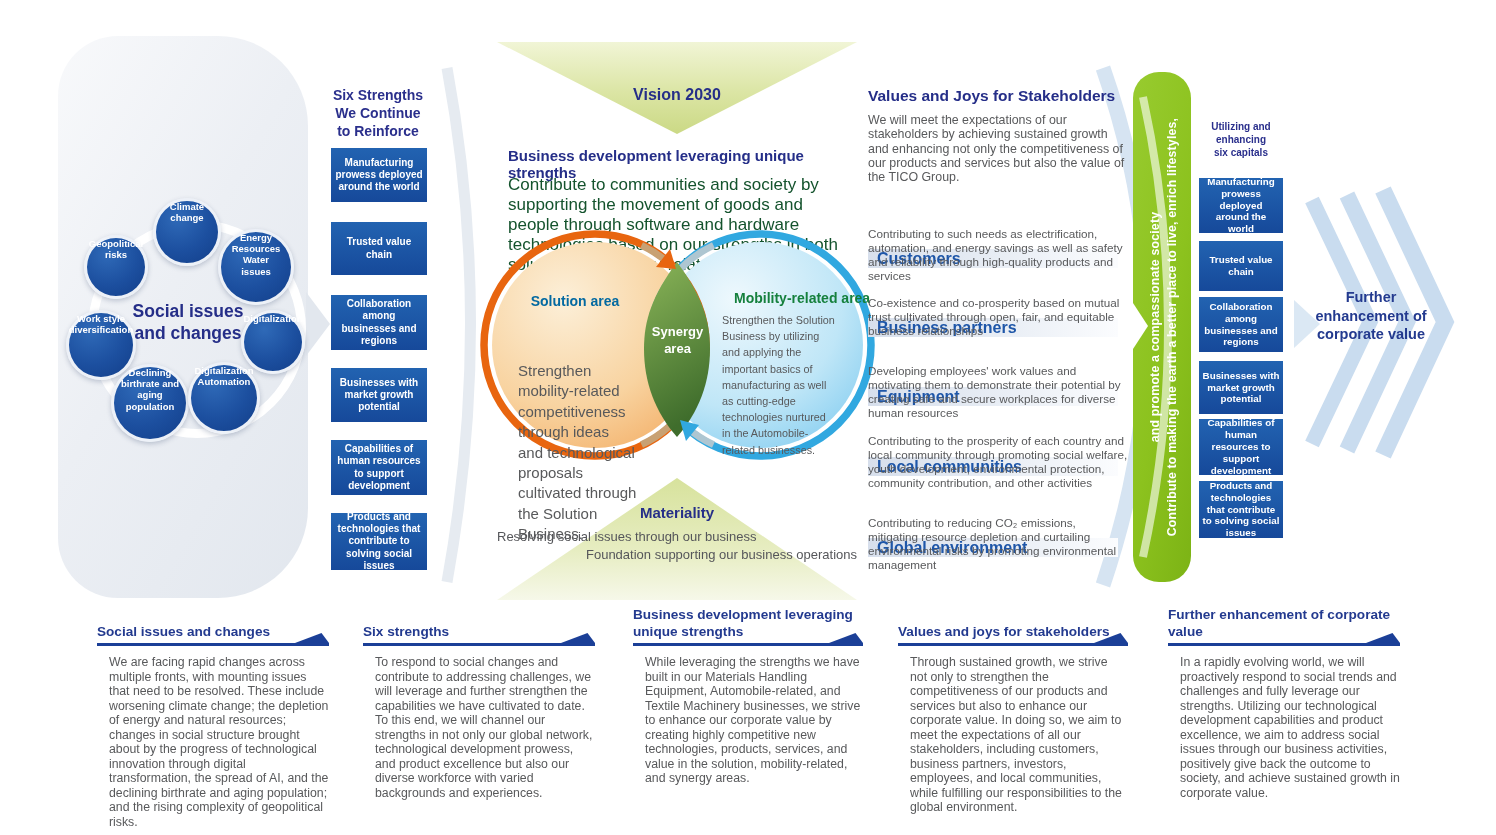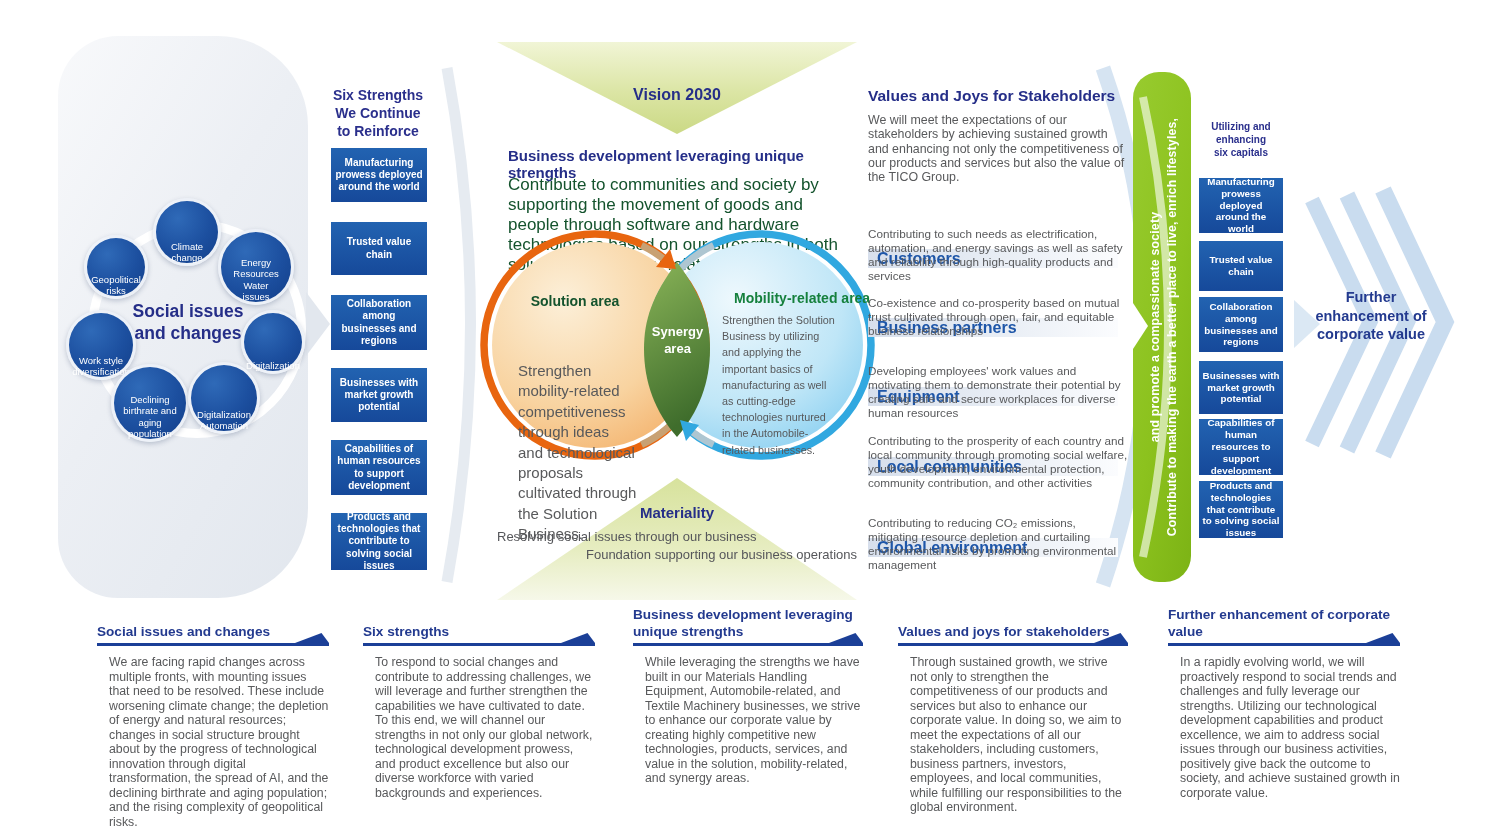--- a/index.html
+++ b/index.html
@@ -14,22 +14,22 @@
   .social-panel{position:absolute;left:58px;top:36px;width:250px;height:562px;
     background:linear-gradient(120deg,#f8f9fb 0%,#eceff4 45%,#e2e7ee 100%);
     border-radius:60px 90px 90px 60px;}
   .social-arrow{position:absolute;left:306px;top:292px;width:0;height:0;
     border-top:32px solid transparent;border-bottom:32px solid transparent;
     border-left:24px solid #e2e7ee;}
   .social-ring{position:absolute;left:88px;top:220px;width:200px;height:200px;
     border:9px solid #ffffff;border-radius:50%;}
   .bubble{position:absolute;border-radius:50%;
     background:radial-gradient(circle at 35% 28%,#2f6ab8 0%,#1c4f9f 55%,#123e89 100%);
-    color:#fff;display:flex;align-items:flex-end;justify-content:center;text-align:center;
-    font-weight:normal;font-size:9.5px;line-height:1.18;white-space:pre-line;
+    color:#fff;display:flex;align-items:flex-start;justify-content:center;text-align:center;
+    font-weight:bold;font-size:9.5px;line-height:1.18;white-space:pre-line;
     border:3px solid rgba(255,255,255,.92);box-shadow:0 2px 5px rgba(40,60,100,.25);box-sizing:border-box;}
   .bub-0{left:84px;top:235px;width:64px;height:64px;}
   .bub-1{left:153px;top:198px;width:68px;height:68px;}
   .bub-2{left:218px;top:229px;width:76px;height:76px;}
   .bub-3{left:241px;top:310px;width:64px;height:64px;}
   .bub-4{left:66px;top:310px;width:70px;height:70px;}
   .bub-5{left:111px;top:364px;width:78px;height:78px;}
   .bub-6{left:188px;top:362px;width:72px;height:72px;}
   .social-title{position:absolute;left:98px;top:301px;width:180px;text-align:center;
     font-size:17.5px;font-weight:bold;color:#252e88;white-space:pre-line;line-height:1.25;}
@@ -49,21 +49,21 @@
     -webkit-clip-path:polygon(0 0,100% 0,50% 100%);clip-path:polygon(0 0,100% 0,50% 100%);}
   .vision-label{position:absolute;left:497px;top:86px;width:360px;text-align:center;
     font-size:16px;font-weight:bold;color:#252e88;}
   .bd-heading{position:absolute;left:508px;top:147px;width:350px;
     font-size:15px;font-weight:bold;color:#252e88;}
   .bd-desc{position:absolute;left:508px;top:175px;width:348px;
     font-size:17px;line-height:1.17;color:#14532d;}
 
   
   .sol-title{position:absolute;left:505px;top:293px;width:140px;text-align:center;
-    font-size:14px;font-weight:bold;color:#14532d;}
+    font-size:14px;font-weight:bold;color:#0369a1;}
   .sol-text{position:absolute;left:518px;top:313px;width:120px;
     font-size:15px;line-height:1.36;color:#58595b;margin-top:48px;}
   .mob-title{position:absolute;left:734px;top:290px;width:140px;text-align:left;
     font-size:14px;font-weight:bold;color:#15803d;}
   .mob-text{position:absolute;left:722px;top:312px;width:114px;
     font-size:10.8px;line-height:1.5;color:#58595b;}
   .syn-label{position:absolute;left:640px;top:324px;width:75px;text-align:center;
     font-size:13px;font-weight:bold;color:#ffffff;white-space:pre-line;line-height:1.3;}
 
   

